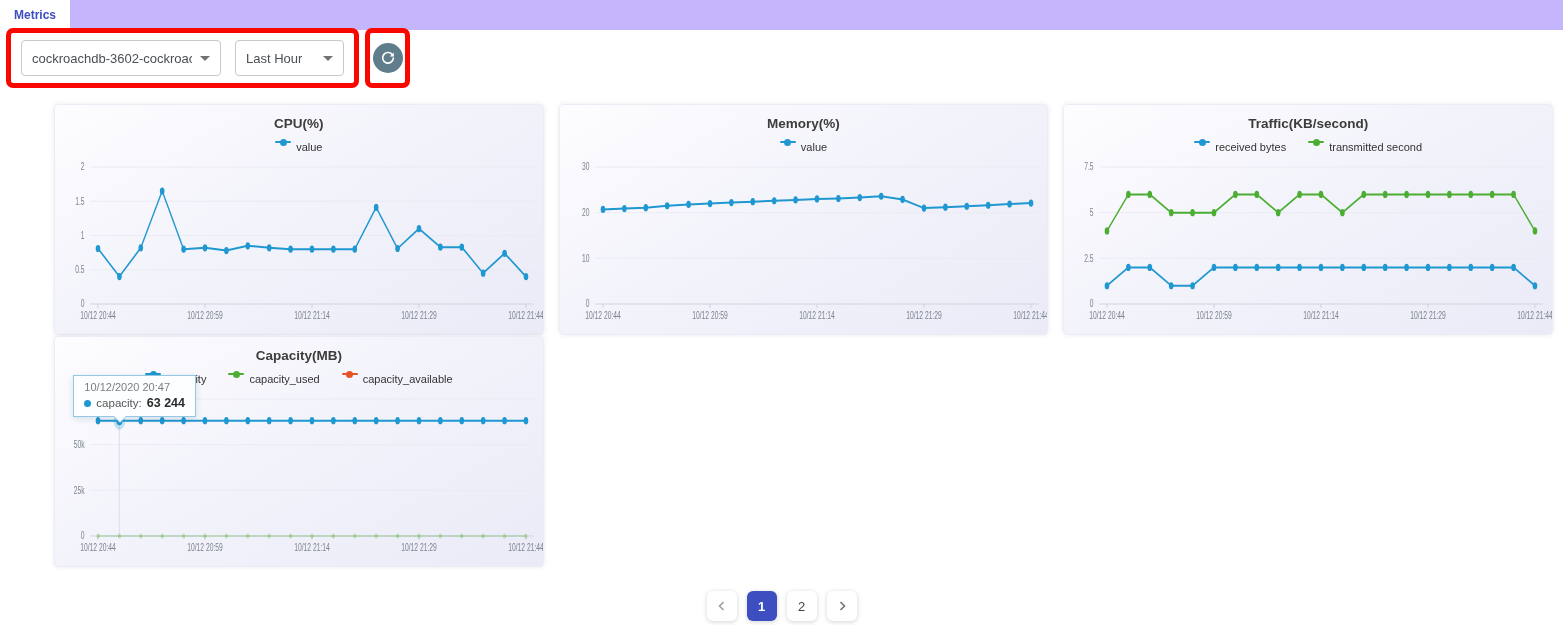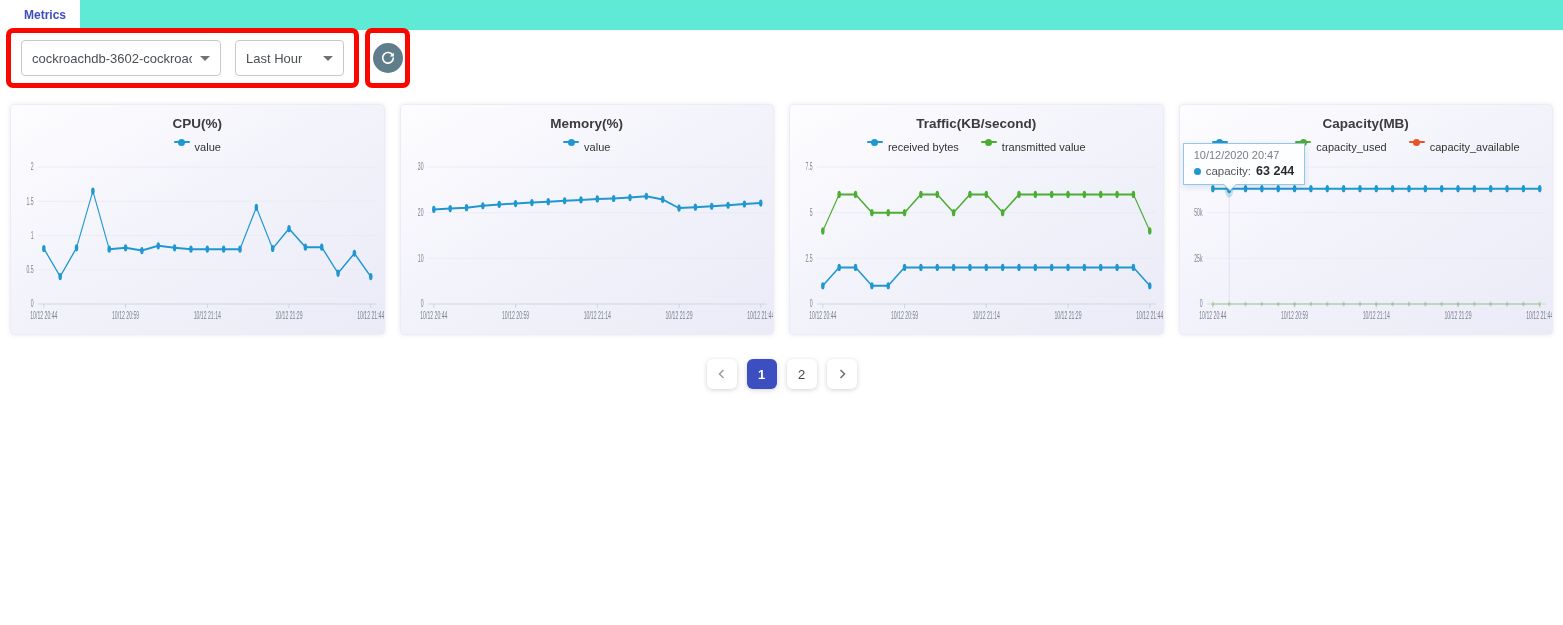--- a/index.html
+++ b/index.html
@@ -1,42 +1,42 @@
 <!DOCTYPE html>
 <html><head>
 <meta charset="utf-8">
 <style>
   * { margin:0; padding:0; box-sizing:border-box; }
   html,body { width:1563px; height:625px; background:#fff; overflow:hidden;
     font-family:"Liberation Sans", sans-serif; }
   .page { position:relative; width:1563px; height:625px; }
 
   
-  .tab-bar { height:30px; background:#5eead4; display:flex;margin-left:10px; }
+  .tab-bar { height:30px; background:#c4b5fd; display:flex; }
   .tab { height:30px; padding:0 14px; display:flex; align-items:center;
     font-size:12px; font-weight:bold; color:#3d4ec0; background:#fff; cursor:pointer; }
 
   
   .toolbar { height:66px; background:#fff; }
   .annot { position:absolute; border:5px solid #f90800; border-radius:7px; }
   .annot-1 { left:6px; top:28px; width:353px; height:60px; display:flex; align-items:center; gap:14px; padding:0 10px; }
   .annot-2 { left:365px; top:28px; width:45px; height:60px; display:flex; align-items:center; justify-content:center; }
   .dropdown { height:36px; background:#fff; border:1px solid #c6c9cc; border-radius:4px;
     display:flex; align-items:center; justify-content:space-between; padding:0 10px;
     font-size:13px; color:#4a4f54; cursor:pointer; }
   .dd-instance { width:200px; }
   .dd-time { width:122px;text-align:right; }
   .dd-value { white-space:nowrap; overflow:hidden; }
   .caret { width:0; height:0; border-left:5px solid transparent; border-right:5px solid transparent;
     border-top:5px solid #6f7377; margin-left:8px; flex:none; }
   .refresh-btn { width:30px; height:30px; border-radius:50%; background:#607d8b; border:none;
     display:flex; align-items:center; justify-content:center; cursor:pointer; }
 
   
-  .charts { display:grid; grid-template-columns:1fr 1fr 1fr 1fr; gap:1px 15px; padding:0 10px; margin-top:8px; }
+  .charts { display:grid; grid-template-columns:1fr 1fr 1fr; gap:1px 15px; padding:0 10px; margin-top:8px;margin-left:44px; }
   .chart-card { height:231px; border-radius:4px; position:relative;
     background:linear-gradient(150deg, #fdfdff 0%, #f3f3fb 45%, #eaebf7 100%);
     box-shadow:0 0 5px rgba(110,110,160,0.14); border:1px solid #ececf6; }
   .chart-title { text-align:center; padding-top:11px; font-size:13.5px; font-weight:bold; color:#3c3c3c; }
   .legend { margin-top:7px; height:18px; display:flex; align-items:center; justify-content:center; gap:22px;
     font-size:11px; color:#333; }
   .lg-item { display:flex; align-items:flex-start; gap:5px; cursor:pointer; }
   .lg-mark { width:16px; height:2px; position:relative; border-radius:1px; }
   .lg-dot { position:absolute; width:7px; height:7px; border-radius:50%; left:4.5px; top:-2.5px; }
   .chart-svg { display:block; width:100%; height:175px; margin-top:3px; }
@@ -213,21 +213,21 @@
           <span class="lg-item">
             <span class="lg-mark" style="background: rgb(31, 151, 208);">
               <span class="lg-dot" style="background: rgb(31, 151, 208);"></span>
             </span>
             <span>received bytes</span>
           </span>
           <span class="lg-item">
             <span class="lg-mark" style="background: rgb(75, 174, 50);">
               <span class="lg-dot" style="background: rgb(75, 174, 50);"></span>
             </span>
-            <span>transmitted value</span>
+            <span>transmitted second</span>
           </span>
         </div>
       <svg class="chart-svg" viewBox="0 0 760 175" preserveAspectRatio="none">
           <line x1="55" x2="746" y1="145" y2="145" stroke="#c9cdd6" stroke-width="1"></line>
           <text x="46" y="148.5" text-anchor="end" class="tick">0</text>
           <line x1="55" x2="746" y1="99.33333333333334" y2="99.33333333333334" stroke="#e8e9f2" stroke-width="1"></line>
           <text x="46" y="102.83333333333334" text-anchor="end" class="tick">2.5</text>
           <line x1="55" x2="746" y1="53.66666666666667" y2="53.66666666666667" stroke="#e8e9f2" stroke-width="1"></line>
           <text x="46" y="57.16666666666667" text-anchor="end" class="tick">5</text>
           <line x1="55" x2="746" y1="8" y2="8" stroke="#e8e9f2" stroke-width="1"></line>

